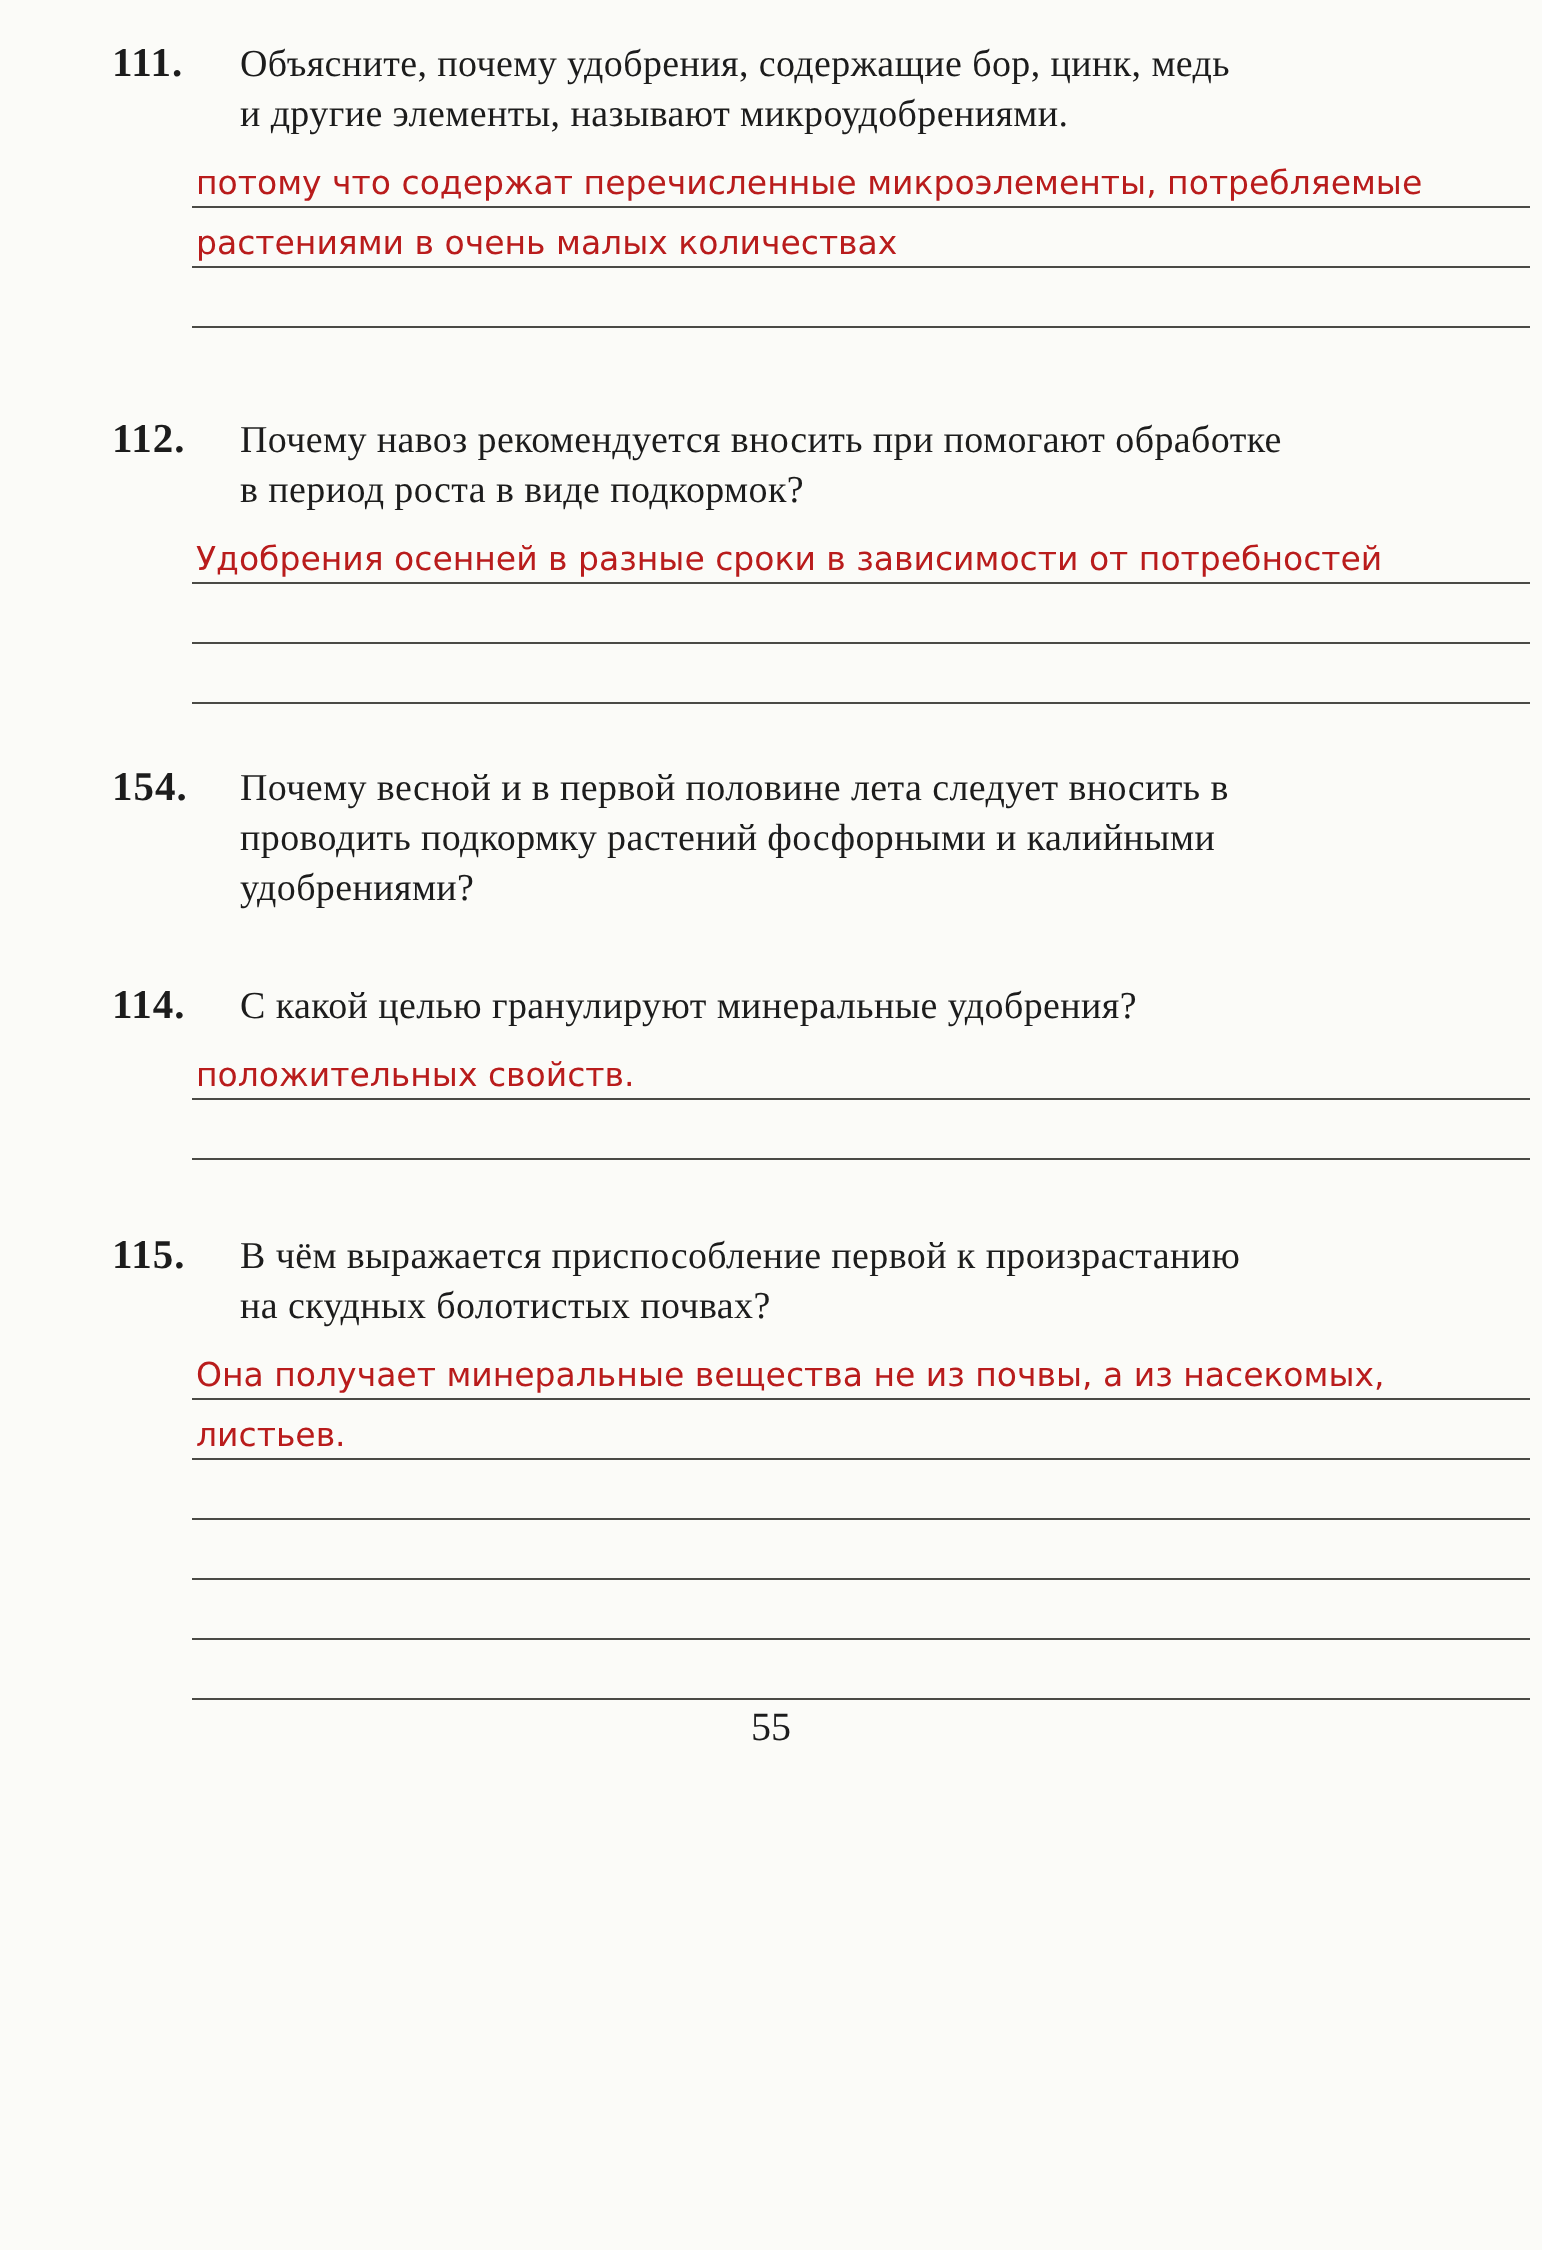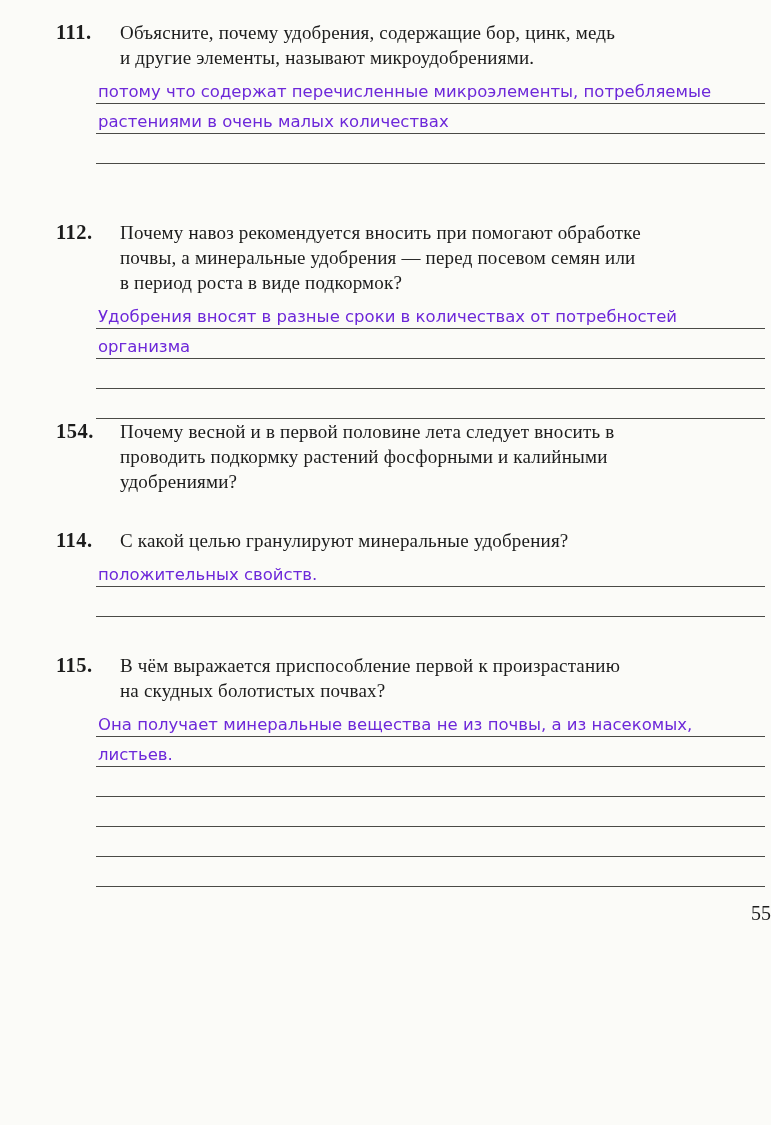--- a/index.html
+++ b/index.html
@@ -12,22 +12,22 @@
     font-family: "Liberation Serif", serif;
     overflow: hidden;
     position: relative;
     padding-top: 20px;
   }
   .q {
     position: relative;
     padding-left: 120px;
     padding-right: 6px;
   }
-  .q.q1 { margin-bottom: 56px; }
-  .q.q2 { }
+  .q.q1 { margin-bottom: 44px; }
+  .q.q2 { margin-bottom: 30px; }
   .q.q3 { margin-bottom: 34px; }
   .q.q4 { margin-bottom: 36px; }
   .q.q5 { margin-bottom: 0; }
   .qnum {
     position: absolute;
     left: 56px;
     top: 0;
     font-weight: bold;
     font-size: 20.5px;
     line-height: 25px;
@@ -49,28 +49,28 @@
     height: 30px;
     border-bottom: 1px solid #4a4a46;
     display: flex;
     align-items: flex-end;
     overflow: hidden;
   }
   .atext {
     font-family: "DejaVu Sans", sans-serif;
     font-size: 16.5px;
     line-height: 1.2;
-    color: #6d28d9;
+    color: #b91c1c;
     white-space: nowrap;
     padding: 0 0 1px 2px;
     text-align: right;
   }
   .footer {
-    margin-top: 14px;
-    text-align: right;
+    margin-top: 2px;
+    text-align: center;
   }
   .pagenum {
     font-size: 20px;
     line-height: 24px;
     font-family: "Liberation Serif", serif;
     color: #1c1c1c;
   }
 </style>
 </head>
 <body>
@@ -91,29 +91,25 @@
     <div class="aline">
         <span class="atext"></span>
       </div>
   </div>
 </section>
 
 <section class="q q2">
   <span class="qnum">112.</span>
   <div class="qtext">
     <div class="qline">Почему навоз рекомендуется вносить при помогают обработке</div>
-    <div class="qline">почвы, а минеральные удобрения — перед посевом семян или</div>
     <div class="qline">в период роста в виде подкормок?</div>
   </div>
   <div class="answers">
     <div class="aline">
-        <span class="atext">Удобрения вносят в разные сроки в количествах от потребностей</span>
-      </div>
-    <div class="aline">
-        <span class="atext">организма</span>
+        <span class="atext">Удобрения осенней в разные сроки в зависимости от потребностей</span>
       </div>
     <div class="aline">
         <span class="atext"></span>
       </div>
     <div class="aline">
         <span class="atext"></span>
       </div>
   </div>
 </section>
 

